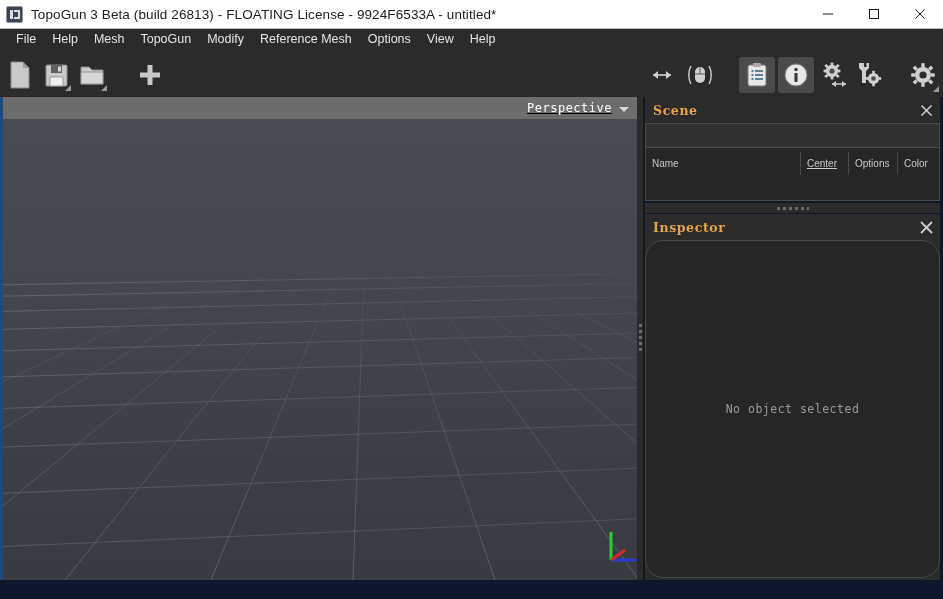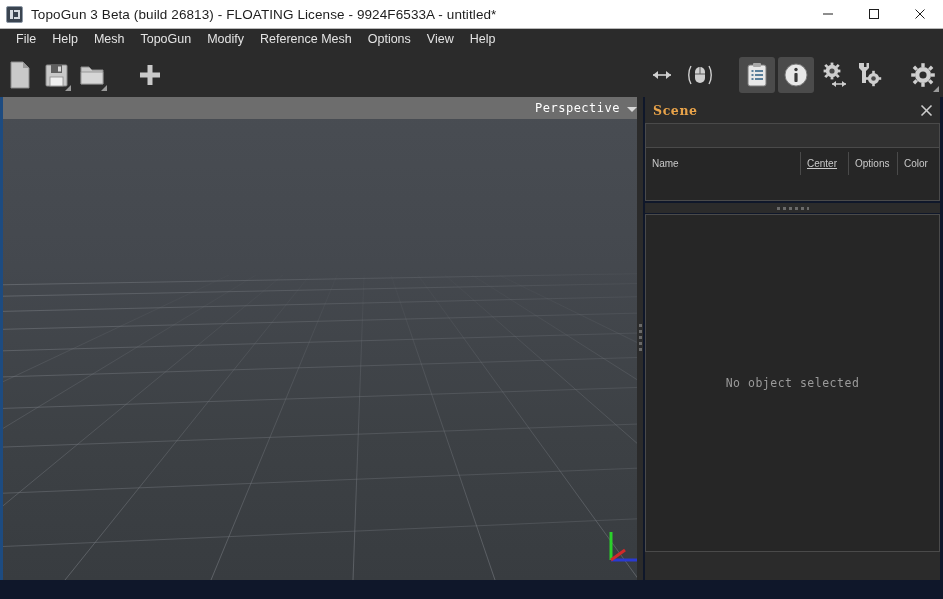--- a/index.html
+++ b/index.html
@@ -144,21 +144,23 @@
     background: linear-gradient(to bottom, #494d53 0%, #44484e 35%, #3d4145 70%, #383c40 100%);
   }
   .vp-header {
     position: absolute;
     left: 0; top: 0;
     width: 100%; height: 22px;
     background: #6d6d6d;
     display: flex;
     align-items: center;
     justify-content: flex-end;
-    box-sizing: border-box;
+    padding-right: 8px;
+    box-sizing: border-box;
+    text-decoration: underline;
   }
   .vp-label {
     font-family: "DejaVu Sans Mono", monospace;
     font-size: 12px;
     color: #ffffff;
     letter-spacing: 0.5px;
   }
   .vp-caret {
     width: 0; height: 0;
     border-left: 5px solid transparent;
@@ -502,18 +504,27 @@
       </div>
       <div style="height:54px;"></div>
     </div>
   </div>
 
   <div class="hsplit" style="top:203px;">
     <div class="grip"></div>
   </div>
 
   <div class="panel" style="left:645px; top:214px; width:295px; height:366px;">
-    <div class="panel-body insp-body" style="height:338px;">
+    <div class="panel-header">
+      <div class="panel-title">Inspector</div>
+      <div class="panel-close">
+        <svg width="15" height="15" viewBox="0 0 15 15">
+          <line x1="2" y1="2" x2="13" y2="13" stroke="#cccccc" stroke-width="1.8"></line>
+          <line x1="13" y1="2" x2="2" y2="13" stroke="#cccccc" stroke-width="1.8"></line>
+        </svg>
+      </div>
+    </div>
+    <div class="panel-body insp-body" style="height:338px;border-radius:18px;">
       <div class="empty-msg">No object selected</div>
     </div>
   </div>
 
 </div>
 
 </body></html>

